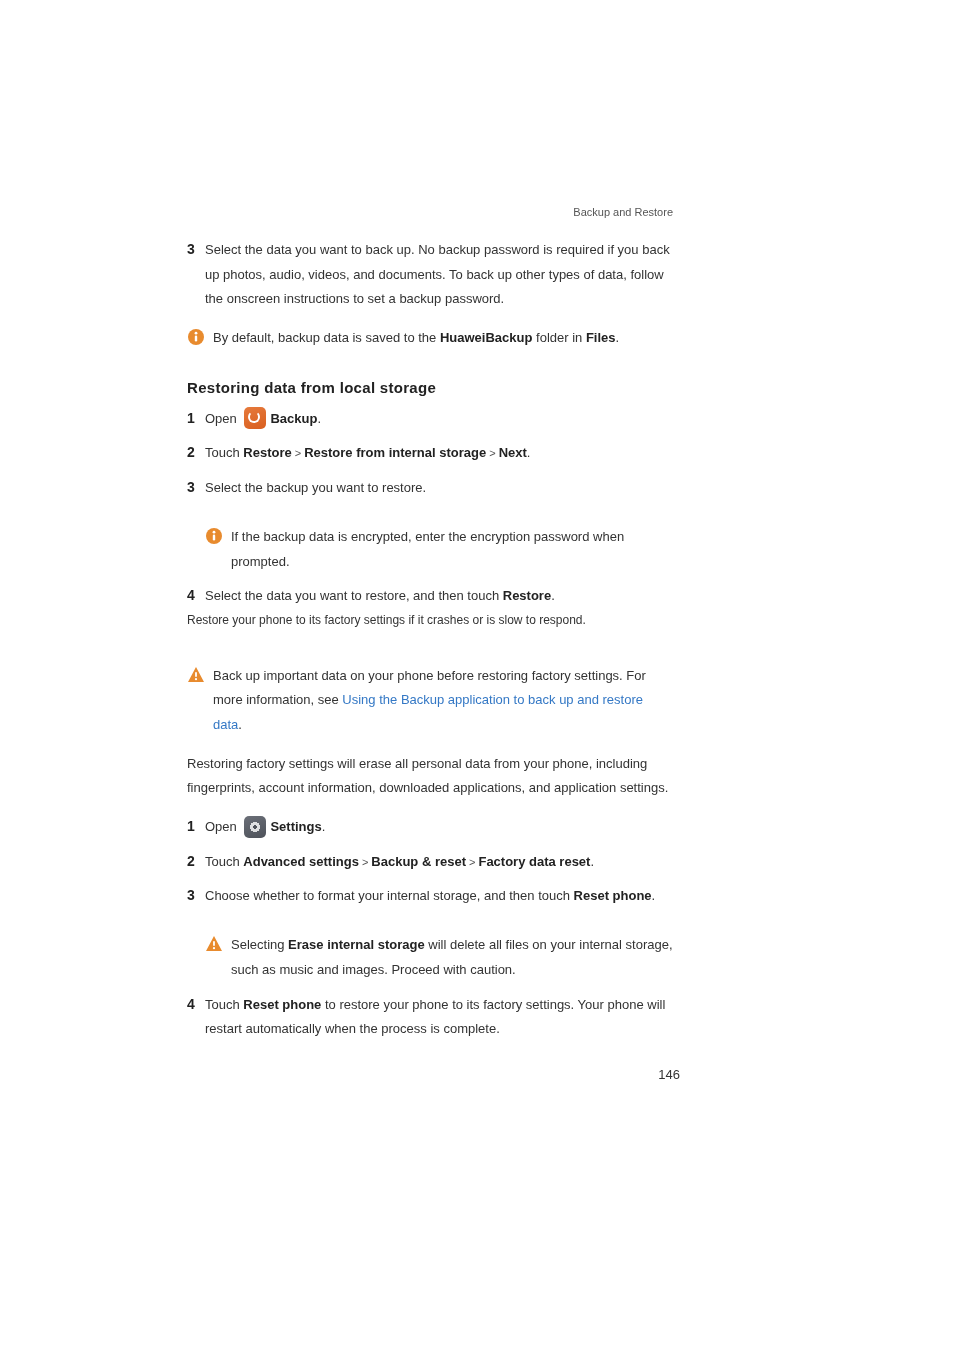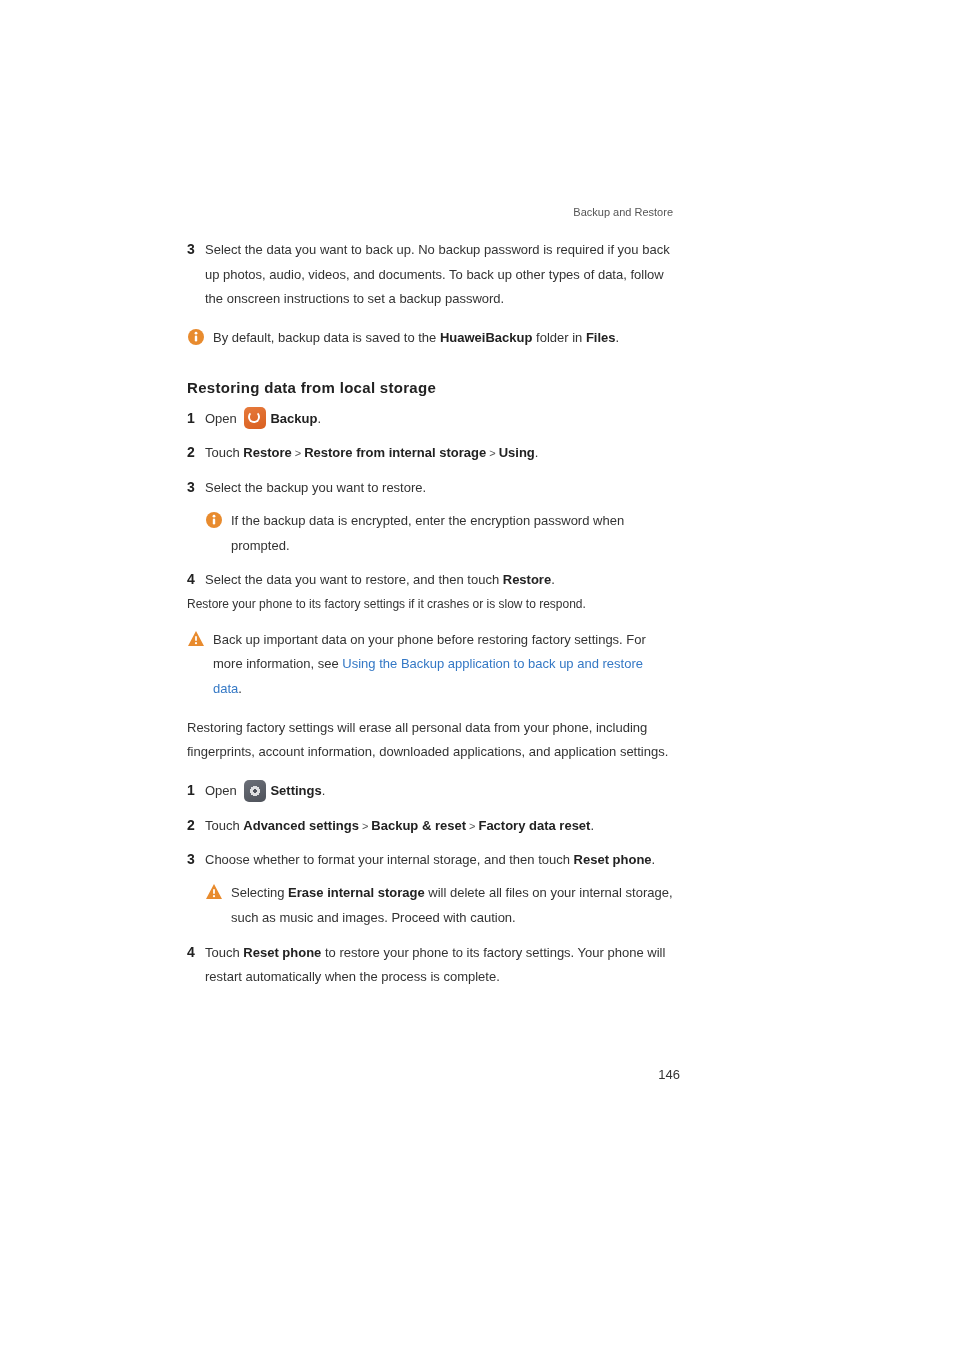--- a/index.html
+++ b/index.html
@@ -43,21 +43,21 @@
   }
   .step-content {
     flex: 1;
     font-size: 13px;
     line-height: 1.9;
     color: #333333;
   }
   .note-row {
     display: flex;
     align-items: flex-start;
-    margin-top: 8px;
+    margin-top: 24px;
     padding-left: 0px;
   }
   .note-row .icon {
     width: 18px;
     height: 18px;
     flex-shrink: 0;
     margin-top: 2px;
     margin-right: 8px;
     margin-left: 18px;
   }
@@ -182,21 +182,21 @@
   <div class="step-row">
     <div class="step-num">1</div>
     <div class="step-content">
       <span>Open </span><span class="app-icon backup"></span><span class="bold">Backup</span><span>.</span>
     </div>
   </div>
 
   <div class="step-row">
     <div class="step-num">2</div>
     <div class="step-content">
-      <span>Touch </span><span class="bold">Restore</span><span class="gt">&gt;</span><span class="bold">Restore from internal storage</span><span class="gt">&gt;</span><span class="bold">Using</span><span>.</span>
+      <span>Touch </span><span class="bold">Restore</span><span class="gt">&gt;</span><span class="bold">Restore from internal storage</span><span class="gt">&gt;</span><span class="bold">Next</span><span>.</span>
     </div>
   </div>
 
   <div class="step-row">
     <div class="step-num">3</div>
     <div class="step-content">Select the backup you want to restore.</div>
   </div>
 
   <div class="note-row">
     <span class="icon">
@@ -212,21 +212,21 @@
   <div class="step-row">
     <div class="step-num">4</div>
     <div class="step-content">
       <span>Select the data you want to restore, and then touch </span><span class="bold">Restore</span><span>.</span>
     </div>
   </div>
 
 
   <div class="body-text">Restore your phone to its factory settings if it crashes or is slow to respond.</div>
 
-  <div class="note-row top-level" style="margin-top:12px;">
+  <div class="note-row top-level" style="margin-top:32px;">
     <span class="icon" style="margin-left:0;">
       <svg class="warn-icon" viewBox="0 0 18 18">
           <path d="M9 1 L17 16 L1 16 Z" fill="#e88b2e"></path>
           <rect x="8.1" y="6" width="1.8" height="5" rx="0.9" fill="#ffffff"></rect>
           <circle cx="9" cy="13.2" r="1.1" fill="#ffffff"></circle>
         </svg>
     </span>
     <div class="note-text">
       <span>Back up important data on your phone before restoring factory settings. For more information, see </span><span class="link">Using the Backup application to back up and restore data</span><span>.</span>
     </div>

